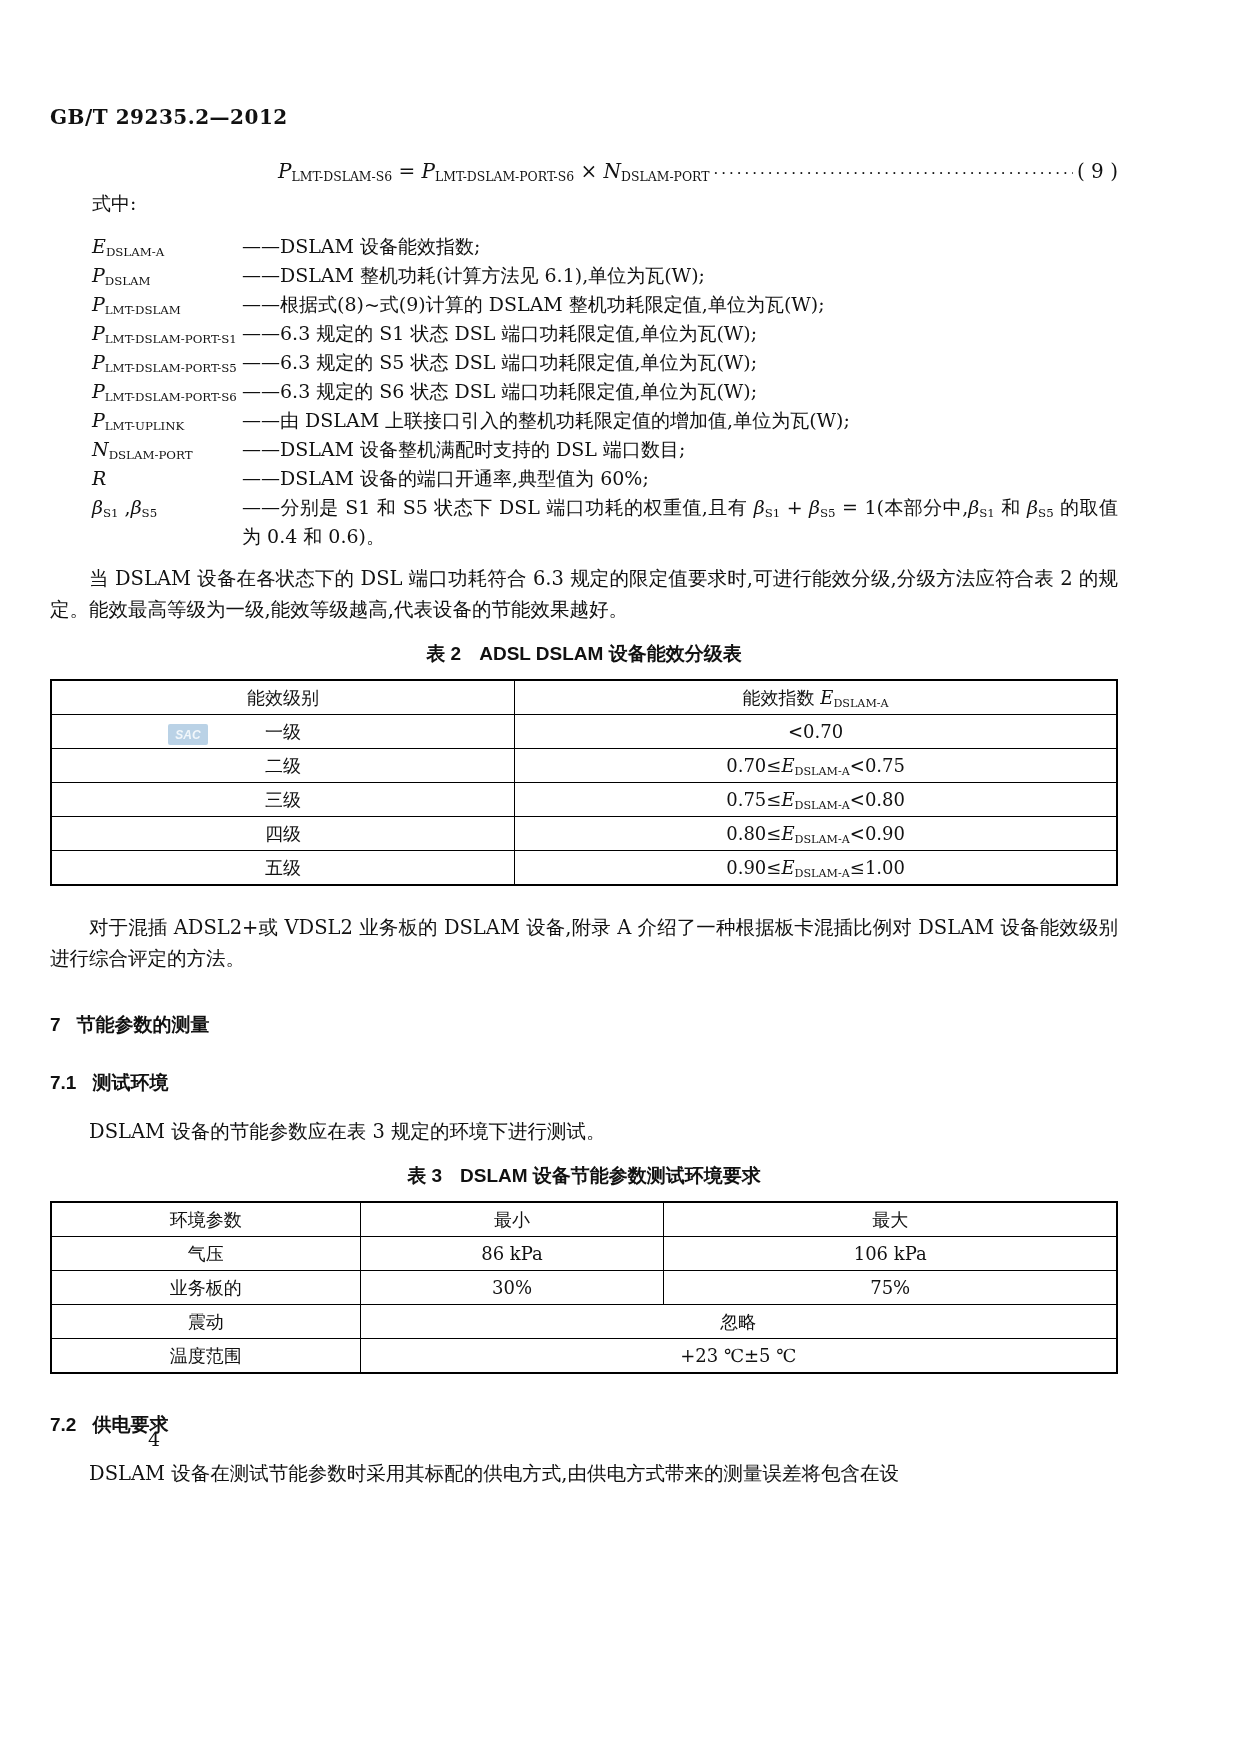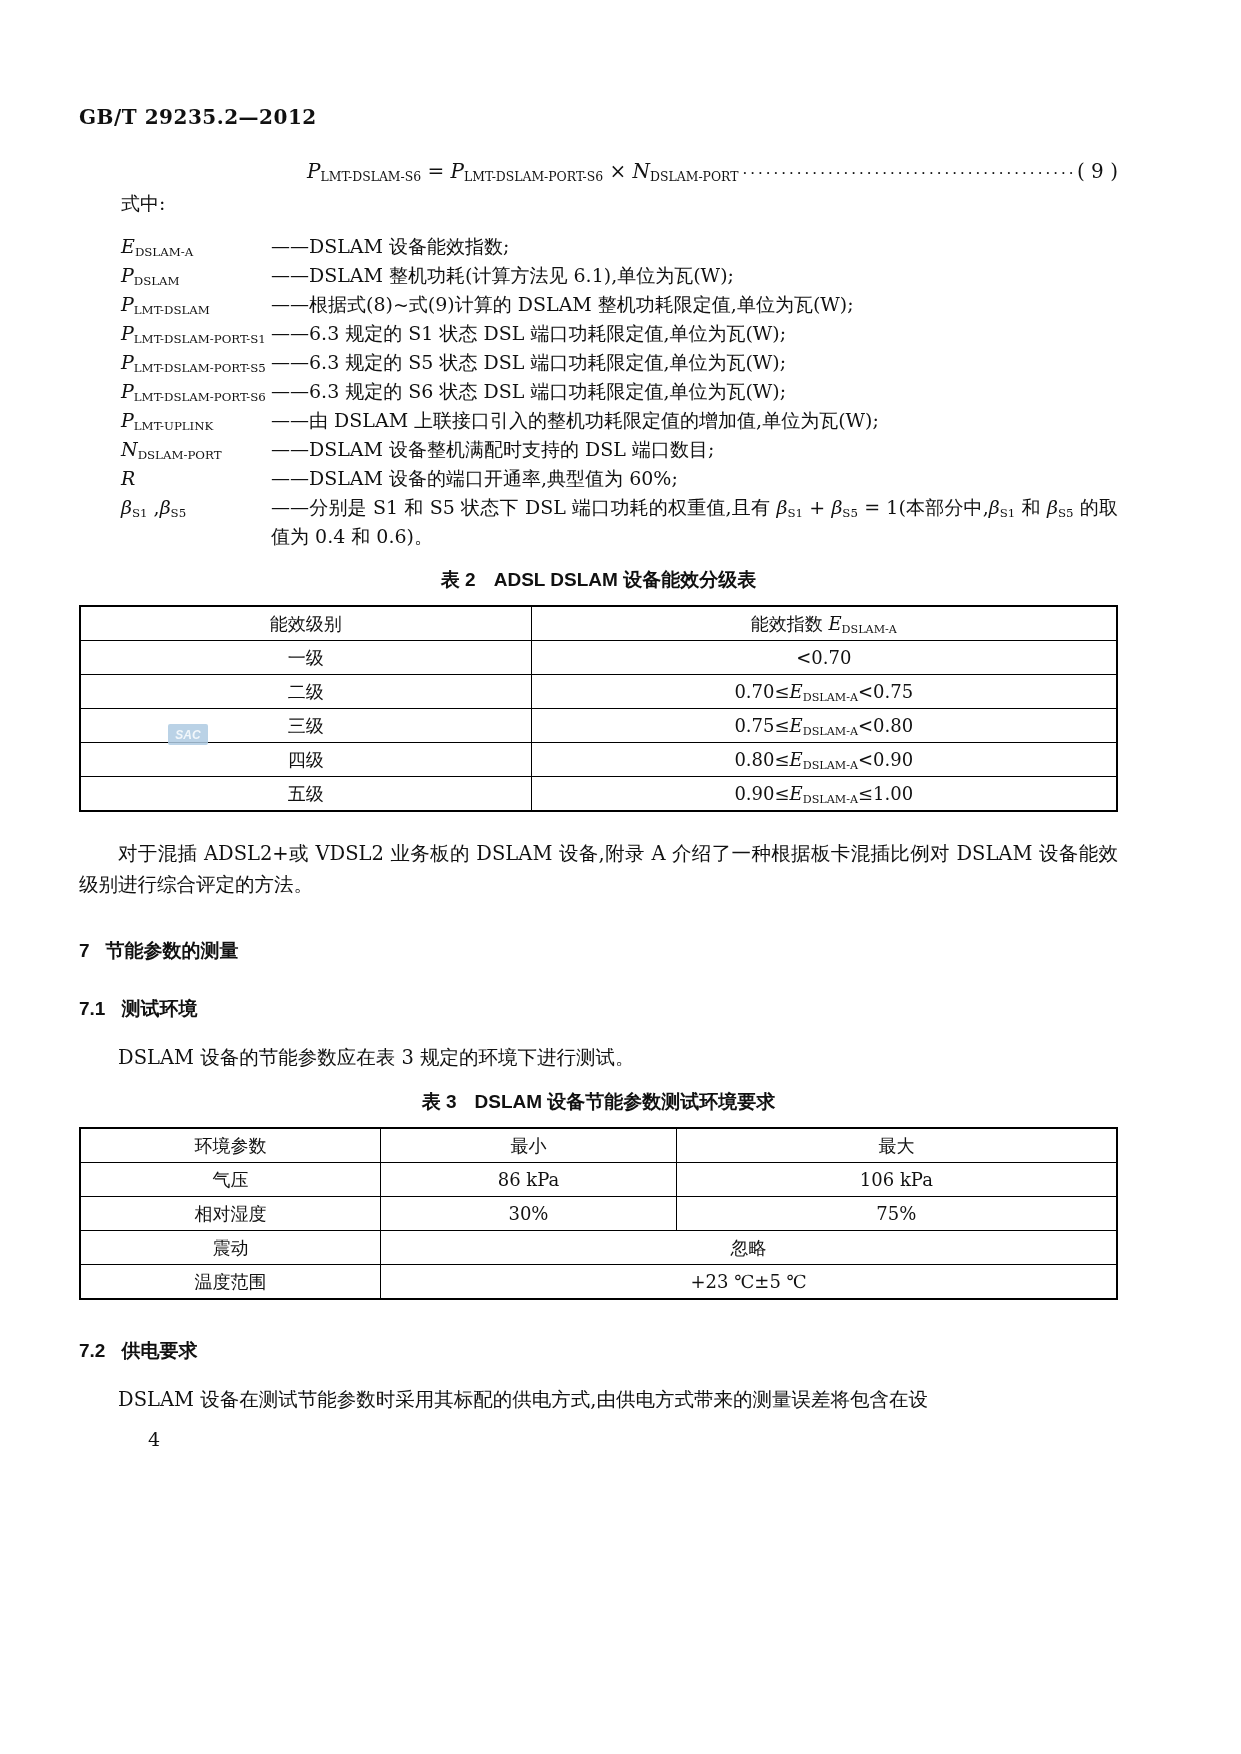--- a/index.html
+++ b/index.html
@@ -5,21 +5,21 @@
   html,body{margin:0;padding:0;background:#888;}
   .page{
     position:relative;
     width:1241px;height:1754px;
     background:#ffffff;
     font-family:"DejaVu Serif","Liberation Serif",serif;
     color:#111;
     overflow:hidden;
     margin:0 auto;
   }
-  .content{padding:105px 123px 0 79px;}
+  .content{padding:105px 123px 0 50px;}
   .doc-number{font-size:20px;font-weight:700;letter-spacing:.5px;}
   
   .formula-line{display:flex;align-items:baseline;margin-top:30px;font-size:20px;}
   .formula-math{white-space:nowrap;margin-left:228px;}
   .dots{flex:1;min-width:0;overflow:hidden;white-space:nowrap;letter-spacing:3px;font-size:15px;margin:0 4px;}
   .formula-number{white-space:nowrap;}
   .var{font-style:italic;}
   sub{font-size:62%;line-height:0;vertical-align:-0.25em;letter-spacing:0;}
   
   .where-label{margin-top:8px;font-size:19px;padding-left:42px;}
@@ -109,20 +109,21 @@
       <div class="sym-row">
         <span class="sym"><span class="var">R</span></span>
         <span class="desc"><span>——DSLAM 设备的端口开通率,典型值为 60%;</span></span>
       </div>
       <div class="sym-row">
         <span class="sym"><span class="var">β</span><sub>S1</sub><span> ,</span><span class="var">β</span><sub>S5</sub></span>
         <span class="desc"><span>——分别是 S1 和 S5 状态下 DSL 端口功耗的权重值,且有 </span><span class="var">β</span><sub>S1</sub><span> + </span><span class="var">β</span><sub>S5</sub><span> = 1(本部分中,</span><span class="var">β</span><sub>S1</sub><span> 和 </span><span class="var">β</span><sub>S5</sub><span> 的取值为 0.4 和 0.6)。</span></span>
       </div>
     </div>
 
+    <p class="para first">当 DSLAM 设备在各状态下的 DSL 端口功耗符合 6.3 规定的限定值要求时,可进行能效分级,分级方法应符合表 2 的规定。能效最高等级为一级,能效等级越高,代表设备的节能效果越好。</p>
 
     <div class="caption">
       <span class="cap-label">表 2</span><span>ADSL DSLAM 设备能效分级表</span>
     </div>
 
     <table class="std t2">
       <tbody>
         <tr>
           <th class="col-level">能效级别</th>
           <th><span>能效指数 </span><span class="var">E</span><sub>DSLAM-A</sub></th>
@@ -172,21 +173,21 @@
           <th class="col-param">环境参数</th>
           <th class="col-min">最小</th>
           <th>最大</th>
         </tr>
         <tr>
           <td>气压</td>
           <td>86 kPa</td>
           <td>106 kPa</td>
         </tr>
         <tr>
-          <td>相对湿度</td>
+          <td>业务板的</td>
           <td>30%</td>
           <td>75%</td>
         </tr>
         <tr>
           <td>震动</td>
           <td colspan="2">忽略</td>
         </tr>
         <tr>
           <td>温度范围</td>
           <td colspan="2">+23 ℃±5 ℃</td>

